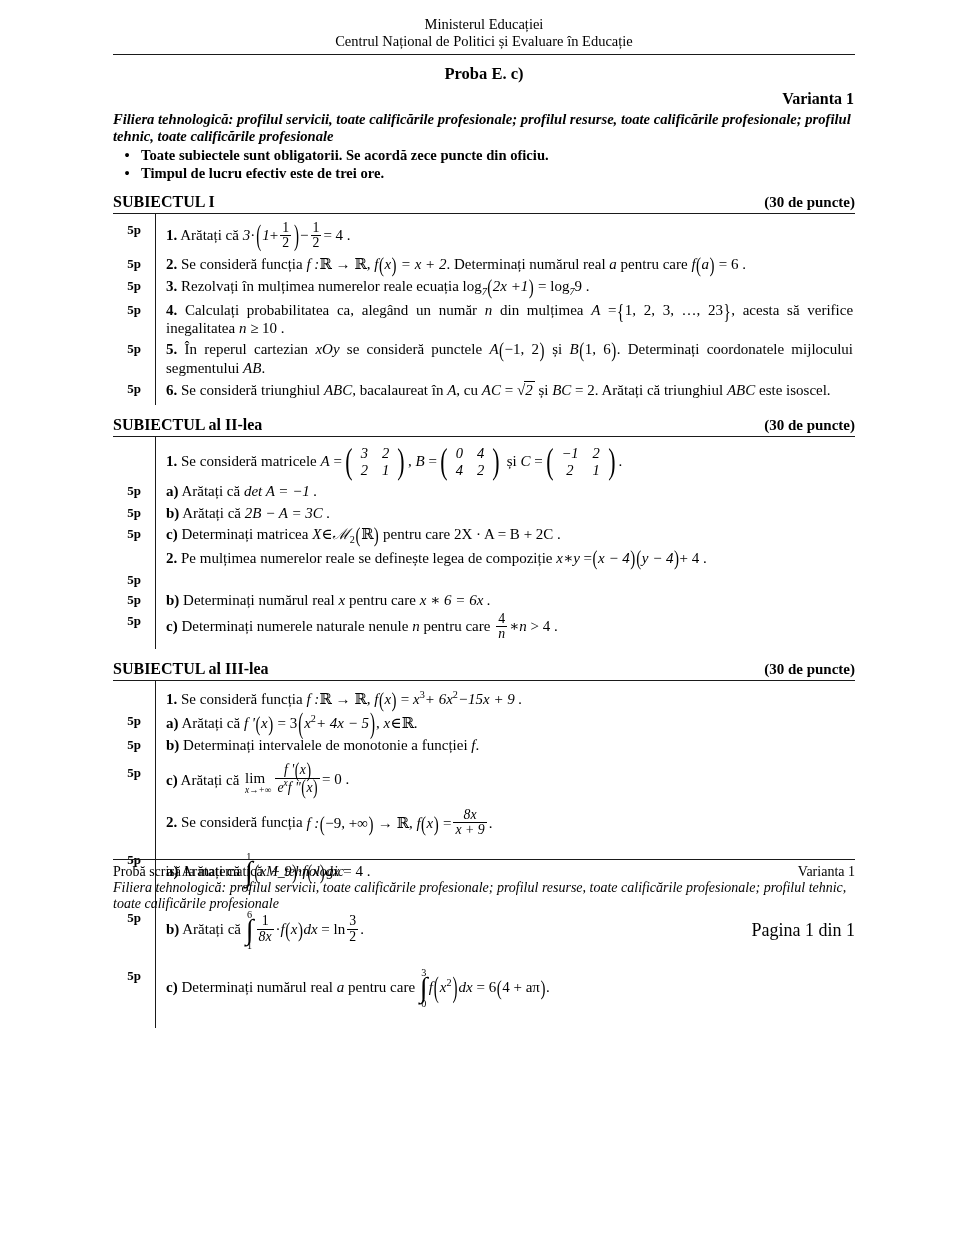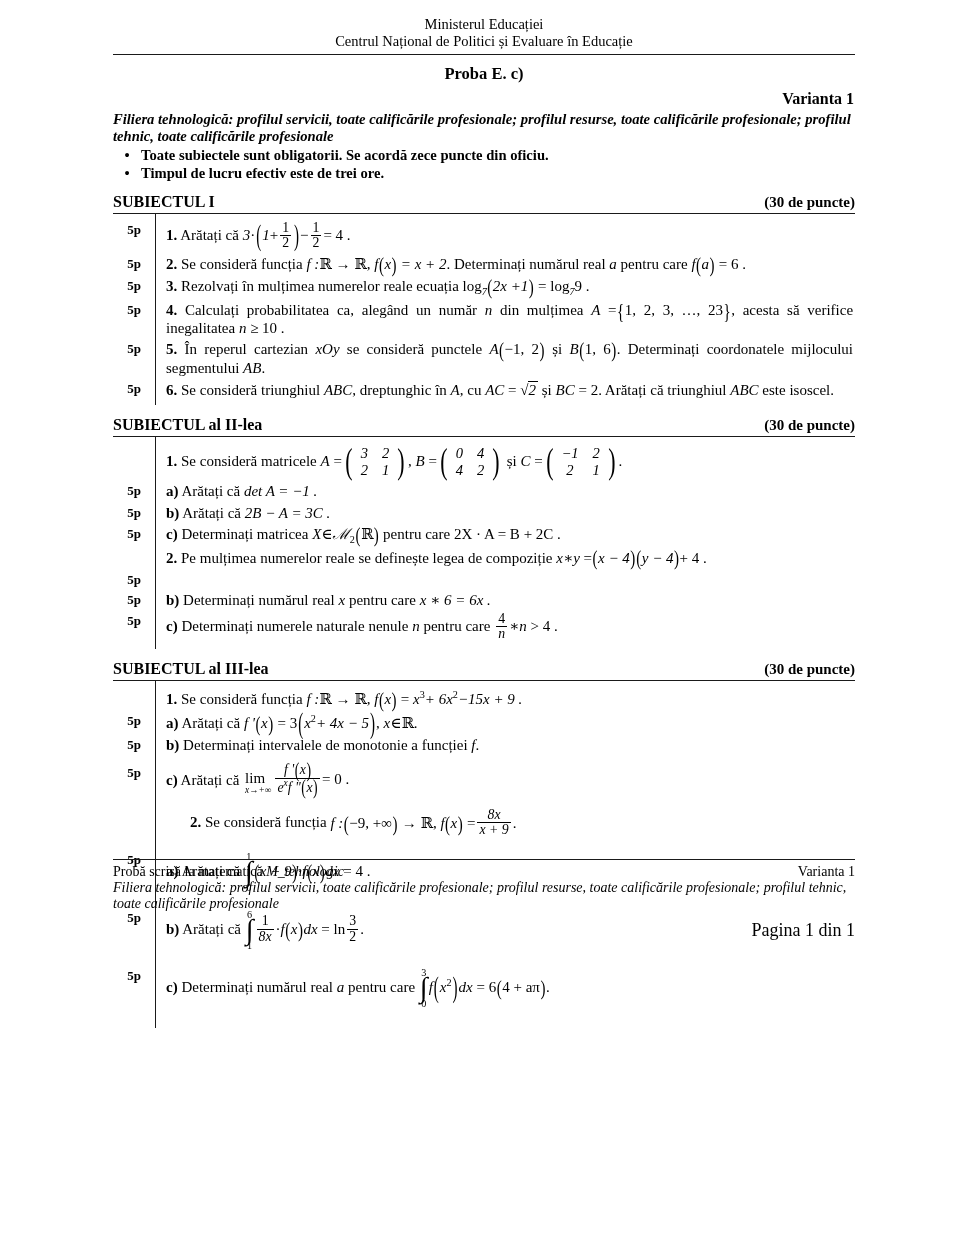--- a/index.html
+++ b/index.html
@@ -368,21 +368,21 @@
         <span class="m"><span>B</span><span class="paren-sm">(</span><span class="up">1, 6</span><span class="paren-sm">)</span></span><span>. Determinați coordonatele mijlocului segmentului</span>
         <span class="m">AB</span><span>.</span>
       </span>
     </div>
 
     <div class="item">
       <span class="pt">5p</span>
       <span class="body">
         <span class="lbl">6.</span>
         <span>Se consideră triunghiul</span>
-        <span class="m">ABC</span><span>, dreptunghic în</span>
+        <span class="m">ABC</span><span>, bacalaureat în</span>
         <span class="m">A</span><span>, cu</span>
         <span class="m"><span>AC</span>&nbsp;<span class="up">=</span>&nbsp;<span class="radic">√</span><span class="sqrt up">2</span></span>
         <span>și</span>
         <span class="m"><span>BC</span>&nbsp;<span class="up">= 2</span></span><span>. Arătați că triunghiul</span>
         <span class="m">ABC</span>
         <span>este isoscel.</span>
       </span>
     </div>
   </div>
 
@@ -558,21 +558,21 @@
 
     <div class="item" style="margin:10px 0 12px;">
       <span class="pt">5p</span>
       <span class="body">
         <span class="lbl">c)</span>
         <span>Arătați că</span>
         <span class="m"><span class="lim"><span class="op">lim</span><span class="sub">x→+∞</span></span><span class="frac"><span class="num"><span>f '</span><span class="paren-sm">(</span><span>x</span><span class="paren-sm">)</span></span><span class="den"><span>e</span><sup>x</sup><span>f "</span><span class="paren-sm">(</span><span>x</span><span class="paren-sm">)</span></span></span><span class="up">= 0 .</span></span>
       </span>
     </div>
 
-    <div class="item" style="margin:12px 0;gap:24px;">
+    <div class="item" style="margin:12px 0;">
       <span class="pt"></span>
       <span class="body">
         <span class="lbl">2.</span>
         <span>Se consideră funcția</span>
         <span class="m"><span>f :</span><span class="paren-sm">(</span><span class="up">−9, +∞</span><span class="paren-sm">)</span>&nbsp;<span class="up">→</span>&nbsp;<span class="bb">ℝ</span><span class="up">,</span>
         <span>f</span><span class="paren-sm">(</span><span>x</span><span class="paren-sm">)</span>&nbsp;<span class="up">=</span><span class="frac"><span class="num">8x</span><span class="den">x + 9</span></span><span class="up">.</span></span>
       </span>
     </div>
 
     <div class="item" style="margin:13px 0;">

